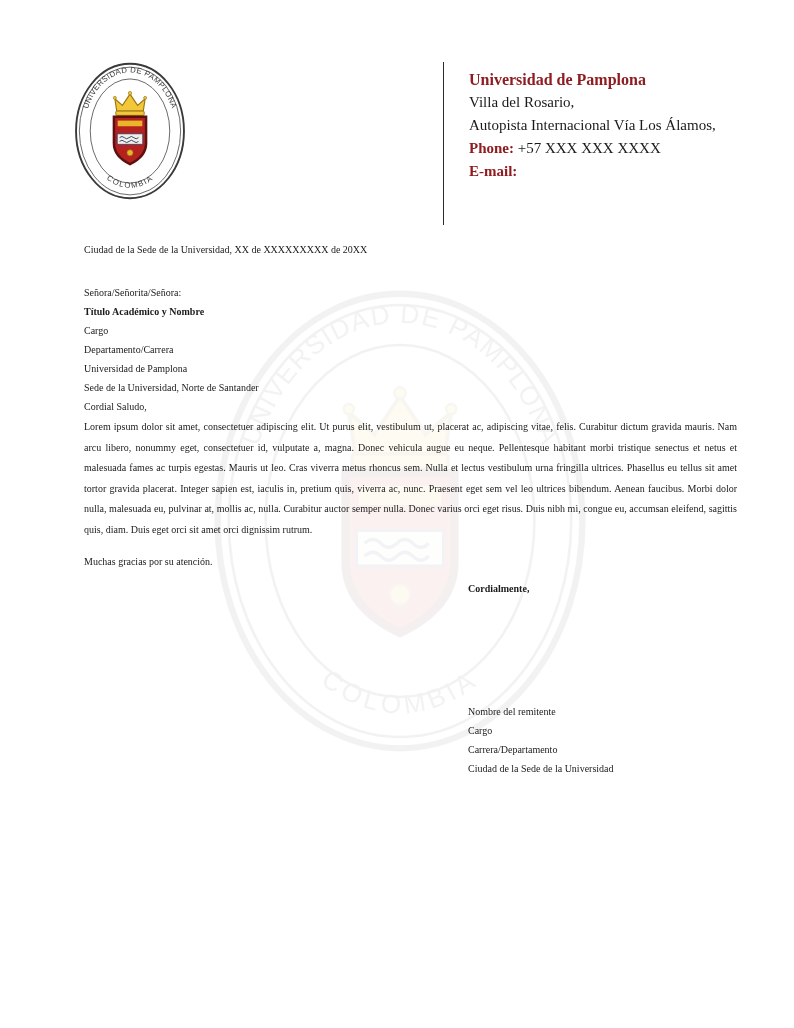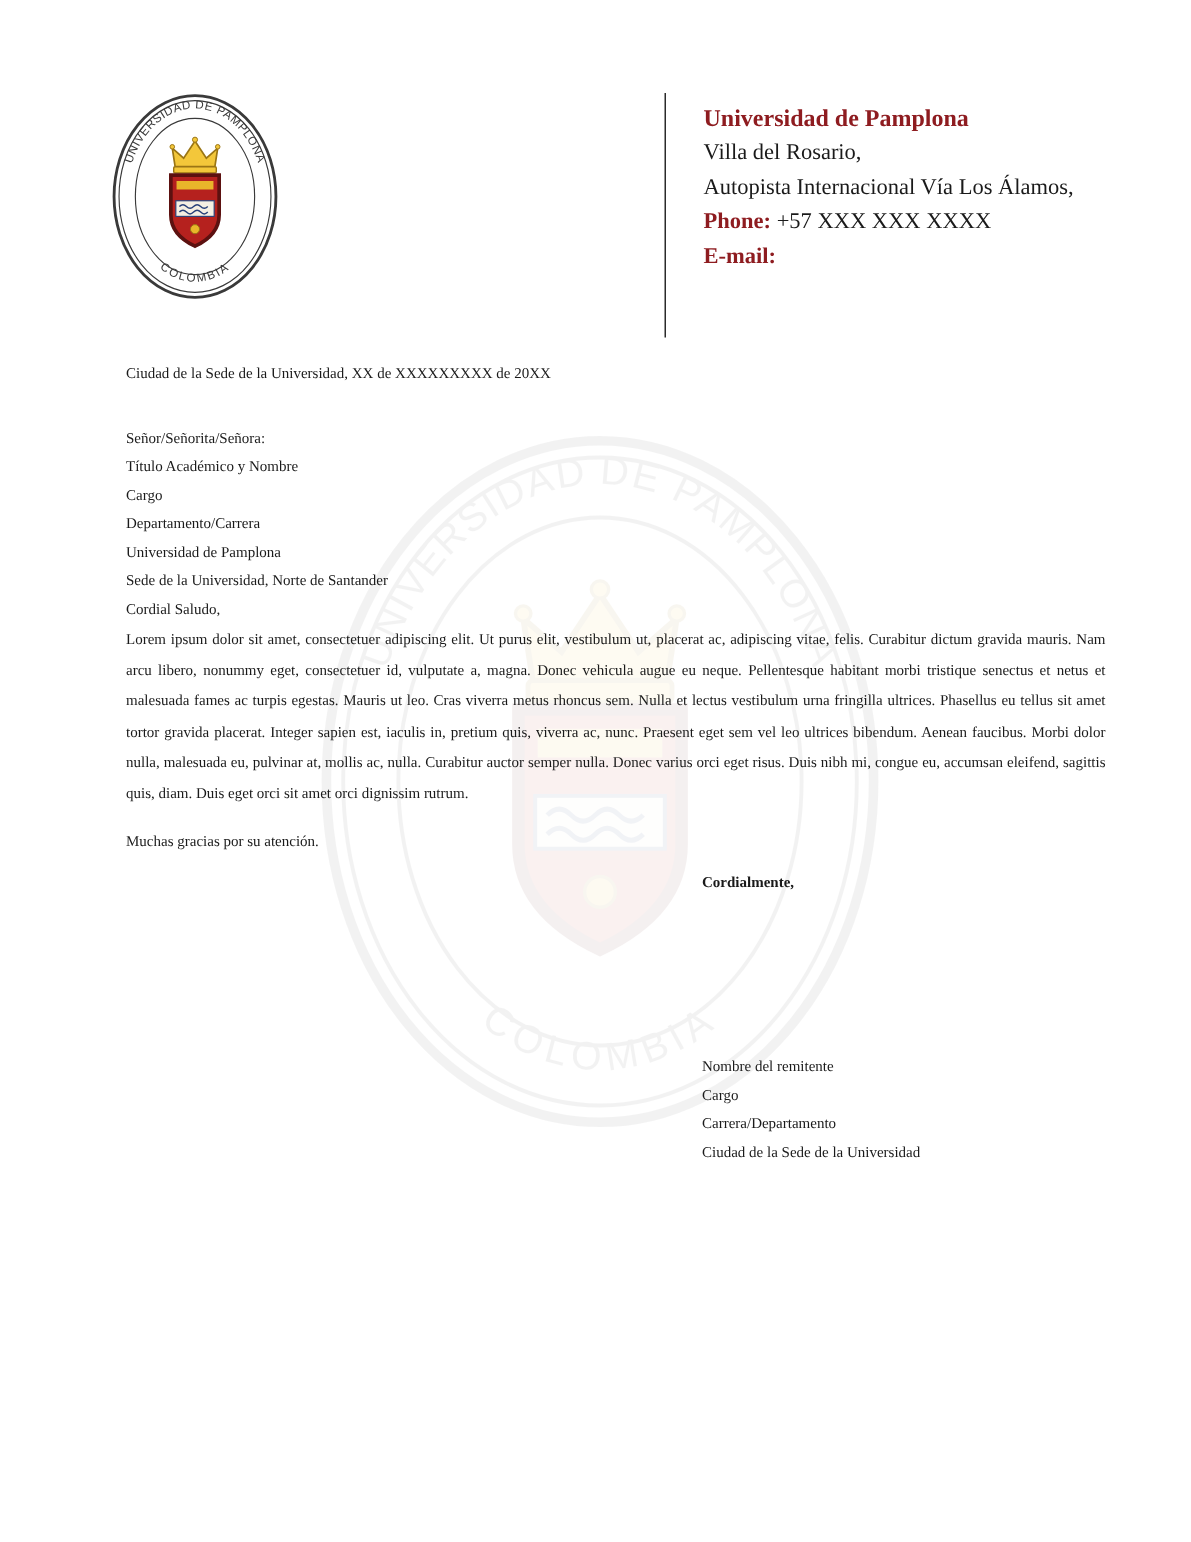--- a/index.html
+++ b/index.html
@@ -54,21 +54,21 @@
 
   
   .letter-main {
     position:absolute; left:84px; top:240px;
     width:653px;
     z-index:1;
     font-size:10px;
     line-height:19.5px;
   }
   .recipient { margin-top:23px; line-height:19px; }
-  .recipient .bold { font-weight:normal; }
+  .recipient .bold { font-weight:bold; }
   .greeting { }
   .paragraph {
     margin-top:1px;
     text-align:justify;
     line-height:20.6px;
   }
   .thanks { margin-top:11px; }
   .closing { margin-top:8px; margin-left:384px;font-weight:bold; }
   .signature { margin-top:103px; margin-left:384px; line-height:19px; }
 </style>
@@ -126,21 +126,21 @@
     <div>Villa del Rosario,</div>
     <div>Autopista Internacional Vía Los Álamos,</div>
     <div><span class="lbl">Phone:</span> <span>+57 XXX XXX XXXX</span></div>
     <div class="lbl">E-mail:</div>
   </div>
 
   <main class="letter-main">
     <p class="date">Ciudad de la Sede de la Universidad, XX de XXXXXXXXX de 20XX</p>
 
     <div class="recipient">
-      <div>Señor/Señorita/Señora:</div>
+      <div>Señora/Señorita/Señora:</div>
       <div class="bold">Título Académico y Nombre</div>
       <div>Cargo</div>
       <div>Departamento/Carrera</div>
       <div>Universidad de Pamplona</div>
       <div>Sede de la Universidad, Norte de Santander</div>
     </div>
 
     <p class="greeting">Cordial Saludo,</p>
 
     <p class="paragraph">Lorem ipsum dolor sit amet, consectetuer adipiscing elit. Ut purus elit, vestibulum ut, placerat ac, adipiscing vitae, felis. Curabitur dictum gravida mauris. Nam arcu libero, nonummy eget, consectetuer id, vulputate a, magna. Donec vehicula augue eu neque. Pellentesque habitant morbi tristique senectus et netus et malesuada fames ac turpis egestas. Mauris ut leo. Cras viverra metus rhoncus sem. Nulla et lectus vestibulum urna fringilla ultrices. Phasellus eu tellus sit amet tortor gravida placerat. Integer sapien est, iaculis in, pretium quis, viverra ac, nunc. Praesent eget sem vel leo ultrices bibendum. Aenean faucibus. Morbi dolor nulla, malesuada eu, pulvinar at, mollis ac, nulla. Curabitur auctor semper nulla. Donec varius orci eget risus. Duis nibh mi, congue eu, accumsan eleifend, sagittis quis, diam. Duis eget orci sit amet orci dignissim rutrum.</p>

